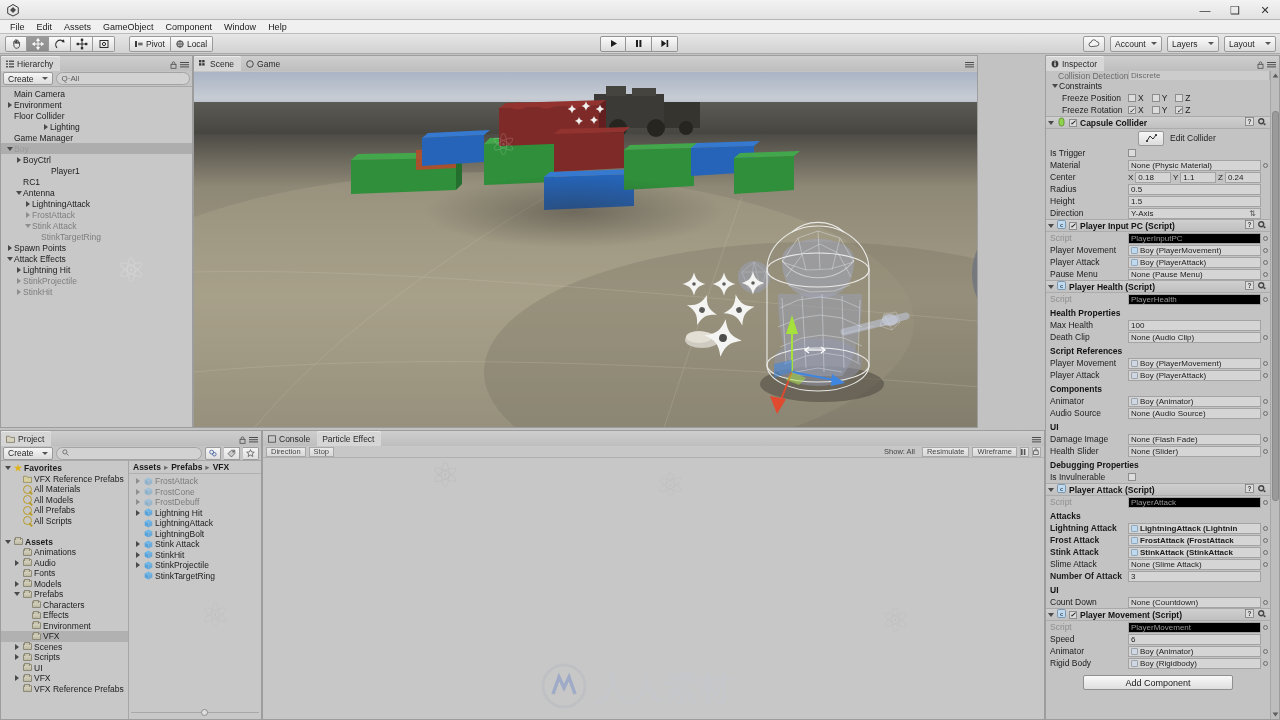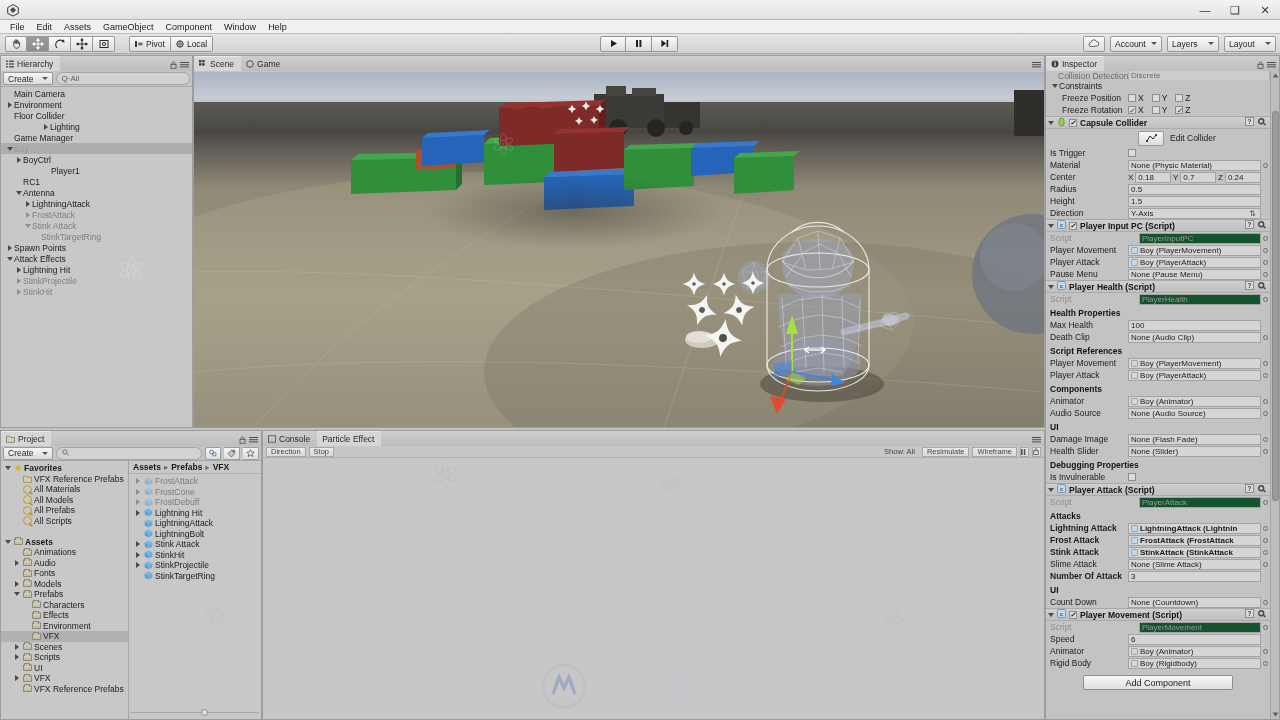--- a/index.html
+++ b/index.html
@@ -117,21 +117,21 @@
   .hier-row { height: 11px; display: flex; align-items: center; font-size: 8.5px; color: #1c1c1c; white-space: nowrap; }
   .hier-row.selected { background: #adadad; color: #9a9a9a; }
   .hier-row.dim { color: #7e7e7e; }
   .twisty { width: 9px; display: flex; align-items: center; justify-content: center; }
   .tri-r { width: 0; height: 0; border-top: 3px solid transparent; border-bottom: 3px solid transparent; border-left: 4px solid #4a4a4a; }
   .tri-d { width: 0; height: 0; border-left: 3px solid transparent; border-right: 3px solid transparent; border-top: 4px solid #4a4a4a; }
   .tri-r.faded { border-left-color: #8e8e8e; }
   .tri-d.faded { border-top-color: #8e8e8e; }
 
   
-  #scene { left: 193px; top: 55px; width: 852px; height: 373px; }
+  #scene { left: 193px; top: 55px; width: 785px; height: 373px; }
   .scene-toolbar { height: 16px; background: #c4c4c4; display: flex; align-items: center; padding: 0 2px; gap: 3px; border-bottom: 1px solid #a8a8a8; }
   .sdd {
     height: 13px; padding: 0 4px; font-size: 8px; color: #1f1f1f;
     background: linear-gradient(#f6f6f6,#dedede); border: 1px solid #9c9c9c; border-radius: 2px;
     display: flex; align-items: center;
   }
   .sbtn {
     height: 13px; min-width: 16px; padding: 0 3px; font-size: 8px;
     background: linear-gradient(#f6f6f6,#dedede); border: 1px solid #9c9c9c;
     display: flex; align-items: center; justify-content: center; color: #1f1f1f;
@@ -148,21 +148,21 @@
   .insp-sb .arrow { position: absolute; left: 0; width: 9px; height: 9px; display: flex; align-items: center; justify-content: center; }
   .row { display: flex; align-items: center; height: 12px; padding-left: 4px; font-size: 8.5px; color: #1c1c1c; }
   .row .lbl { width: 78px; flex-shrink: 0; white-space: nowrap; overflow: hidden; }
   .row .lbl.ind { padding-left: 12px; width: 78px; }
   .row .lbl.dim { color: #8f8f8f; }
   .fld {
     flex: 1; height: 11px; background: #d5d5d5; border: 1px solid #a3a3a3;
     display: flex; align-items: center; padding: 0 2px; font-size: 8px; color: #1b1b1b;
     white-space: nowrap; overflow: hidden;
   }
-  .fld.dim { color: #9a9a9a; background: #14532d; margin-left: 11px; }
+  .fld.dim { color: #9a9a9a; background: #000000; }
   .fld.bold { font-weight: bold; }
   .objring { width: 9px; height: 9px; flex-shrink: 0; display: flex; align-items: center; justify-content: center; }
   .objring i { display:block; width: 5px; height: 5px; border: 1px solid #6e6e6e; border-radius: 50%; }
   .comp-header {
     height: 13px; display: flex; align-items: center; gap: 3px; padding-left: 2px;
     background: linear-gradient(#cfcfcf,#c0c0c0); border-top: 1px solid #a9a9a9; border-bottom: 1px solid #acacac;
     font-size: 8.5px; font-weight: bold; color: #131313;
   }
   .comp-header .hicons { margin-left: auto; display: flex; gap: 3px; padding-right: 4px; }
   .sec-title { font-size: 8.5px; font-weight: bold; padding: 3px 0 1px 4px; color: #141414; }
@@ -907,21 +907,21 @@
         </div>
         <div class="row">
           <span class="lbl">Center</span>
           <span class="vec3">
             <span class="sub">
                 <span>X</span>
                 <span class="fld">0.18</span>
               </span>
             <span class="sub">
                 <span>Y</span>
-                <span class="fld">0.7</span>
+                <span class="fld">1.1</span>
               </span>
             <span class="sub">
                 <span>Z</span>
                 <span class="fld">0.24</span>
               </span>
           </span>
           <span style="width:9px"></span>
         </div>
         <div class="row">
           <span class="lbl">Radius</span>

